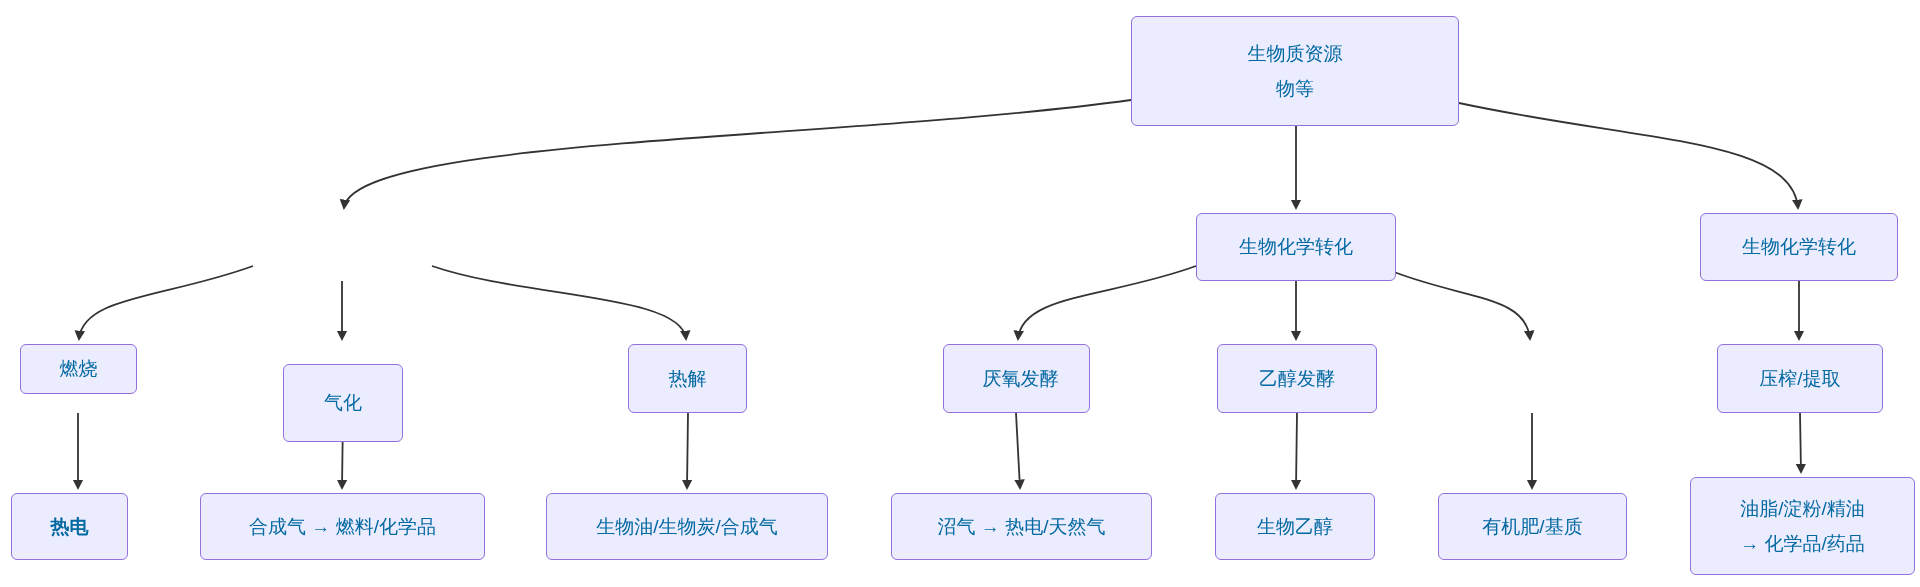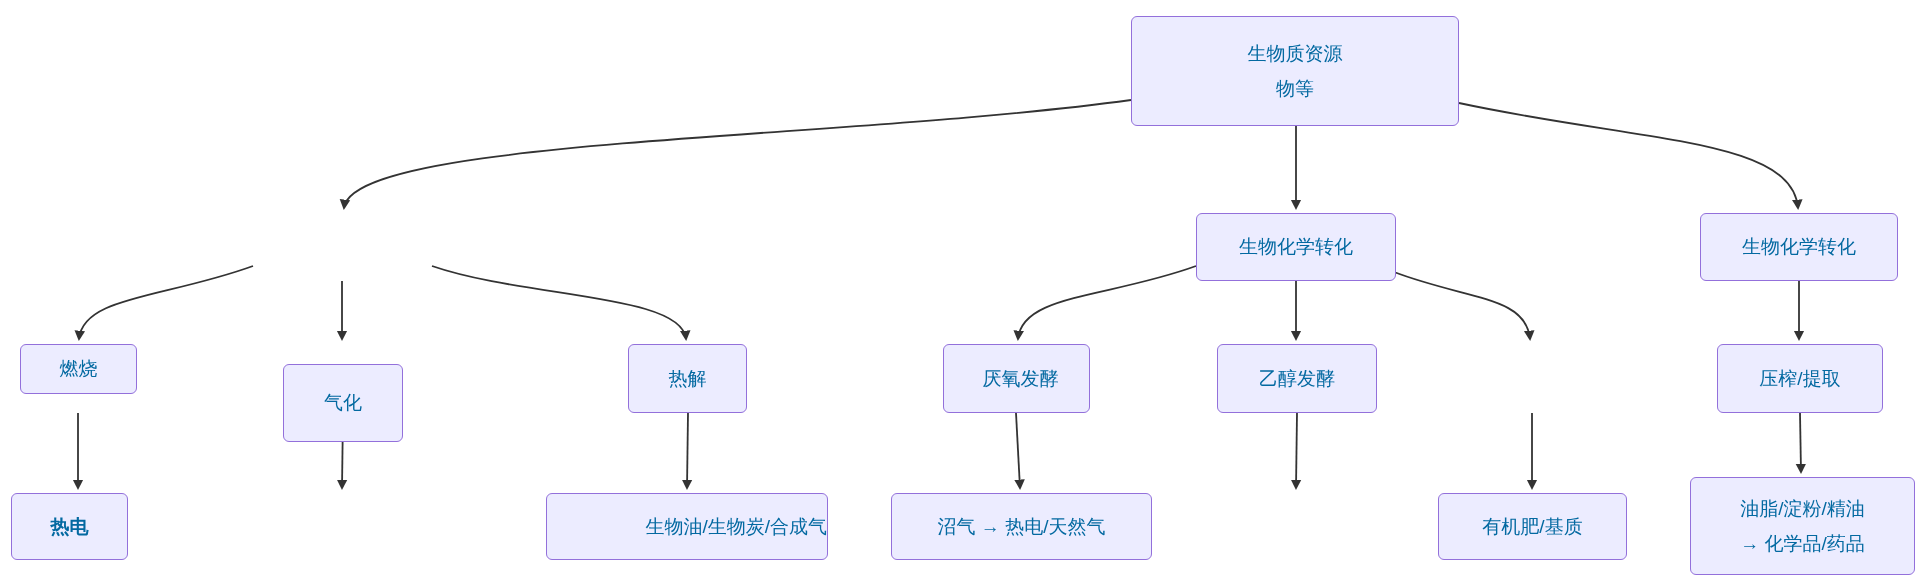--- a/index.html
+++ b/index.html
@@ -99,25 +99,31 @@
   <div class="node" style="left:1217px; top:344px; width:160px; height:69px;">
     <span>乙醇发酵</span>
   </div>
   <div class="node" style="left:1717px; top:344px; width:166px; height:69px;">
     <span>压榨/提取</span>
   </div>
 
   <div class="node" style="left:11px; top:493px; width:117px; height:67px;font-weight:bold;">
     <span>热电</span>
   </div>
-  <div class="node" style="left:546px; top:493px; width:282px; height:67px;justify-content:flex-end;">
+  <div class="node" style="left:200px; top:493px; width:285px; height:67px;">
+    <span>合成气 → 燃料/化学品</span>
+  </div>
+  <div class="node" style="left:546px; top:493px; width:282px; height:67px;">
     <span>生物油/生物炭/合成气</span>
   </div>
   <div class="node" style="left:891px; top:493px; width:261px; height:67px;">
     <span>沼气 → 热电/天然气</span>
+  </div>
+  <div class="node" style="left:1215px; top:493px; width:160px; height:67px;">
+    <span>生物乙醇</span>
   </div>
   <div class="node" style="left:1438px; top:493px; width:189px; height:67px;">
     <span>有机肥/基质</span>
   </div>
   <div class="node multi" style="left:1690px; top:477px; width:225px; height:98px;">
     <span>油脂/淀粉/精油</span>
     <span>→ 化学品/药品</span>
   </div>
 
 </div>

